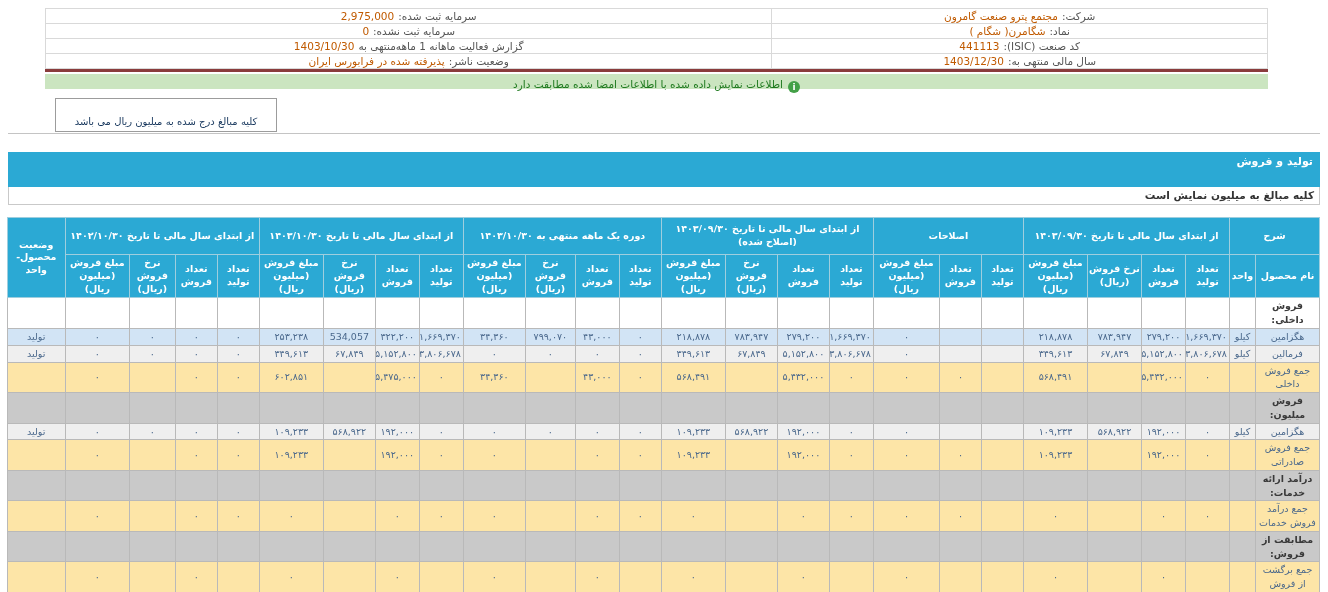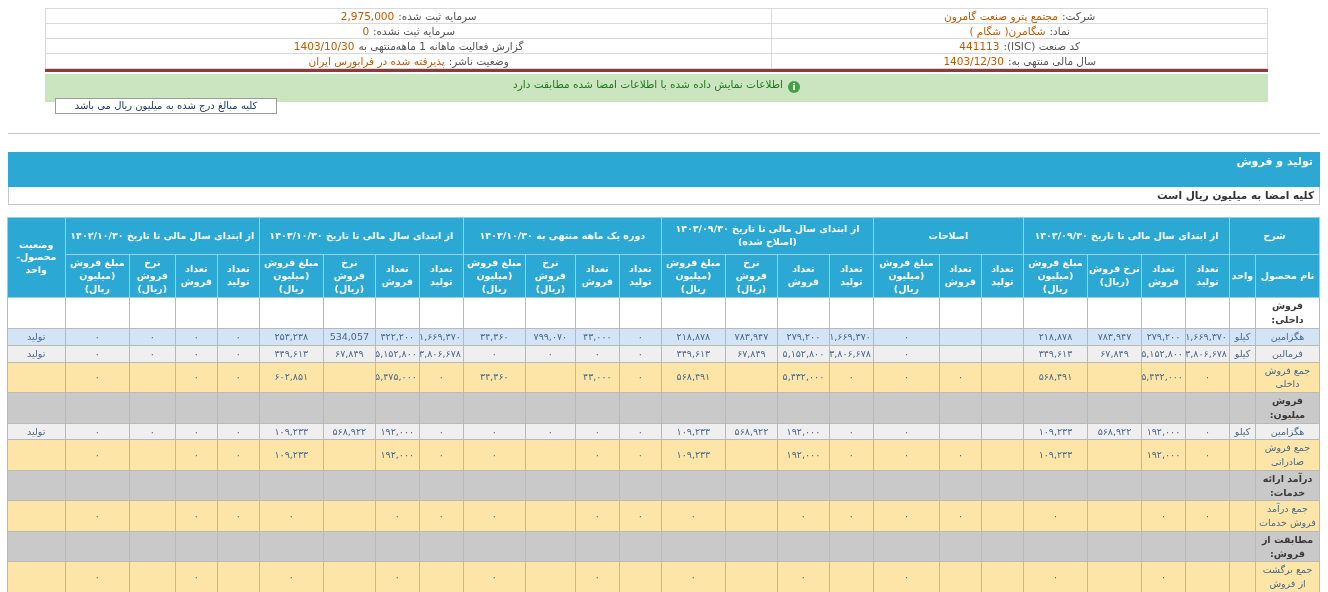--- a/index.html
+++ b/index.html
@@ -11,33 +11,33 @@
   .info-wrap{position:absolute;top:8px;right:60px;left:45px;border-bottom:3px solid #8a3c3c;}
   table.info{width:100%;border-collapse:collapse;}
   table.info td{
     border:1px solid #d9d9d9;padding:0 6px;height:14px;
     font-size:10.5px;text-align:center;white-space:nowrap;color:#555;
   }
   .info-label{color:#555;}
   .info-value{color:#c05a00;margin-right:4px;}
   
   .msg-bar{
-    position:absolute;top:74px;right:60px;left:45px;height:28px;
+    position:absolute;top:74px;right:60px;left:45px;height:15px;
     background:#cbe5c0;text-align:center;line-height:21px;font-size:10.5px;color:#1f7a1f;
   }
   .info-icon{
     display:inline-block;width:12px;height:12px;border-radius:50%;
     background:#43a047;color:#fff;font-size:9px;font-weight:bold;line-height:12px;
     text-align:center;margin-left:5px;vertical-align:-2px;font-style:normal;
   }
   
   .unit-btn{
     position:absolute;top:98px;left:55px;width:222px;height:16px;
     background:#fff;border:1px solid #9c9c9c;font-size:10px;color:#16365c;
-    text-align:center;padding:0;font-family:inherit;cursor:pointer;line-height:14px;
+    text-align:center;padding:16px;font-family:inherit;cursor:pointer;line-height:14px;
   }
   .hr-line{position:absolute;top:133px;left:8px;right:8px;border-top:1px solid #c4c4c4;}
   
   .section{position:absolute;top:152px;left:8px;right:8px;}
   .section-bar{height:35px;background:#2BA9D4;color:#fff;font-weight:bold;font-size:11px;line-height:19px;padding-right:7px;}
   .section-sub{height:17px;border:1px solid #c9c9c9;border-top:none;background:#fff;font-weight:bold;font-size:10.5px;line-height:17px;padding-right:5px;color:#333;}
   
   .table-wrap{position:absolute;top:217px;left:8px;right:8px;}
   table.main{width:100%;border-collapse:collapse;table-layout:fixed;}
   table.main th{
@@ -88,21 +88,21 @@
 <div class="msg-bar">
   <i class="info-icon">i</i><span>اطلاعات نمایش داده شده با اطلاعات امضا شده مطابقت دارد</span>
 </div>
 
 <button class="unit-btn">کلیه مبالغ درج شده به میلیون ریال می باشد</button>
 
 <div class="hr-line"></div>
 
 <div class="section">
   <div class="section-bar">تولید و فروش</div>
-  <div class="section-sub">کلیه امضا به میلیون ریال است</div>
+  <div class="section-sub">کلیه مبالغ به میلیون نمایش است</div>
 </div>
 
 <div class="table-wrap">
   <table class="main">
     <colgroup>
       <col style="width:64px">
         <col style="width:26px">
       <col style="width:44px">
         <col style="width:44px">
         <col style="width:54px">

